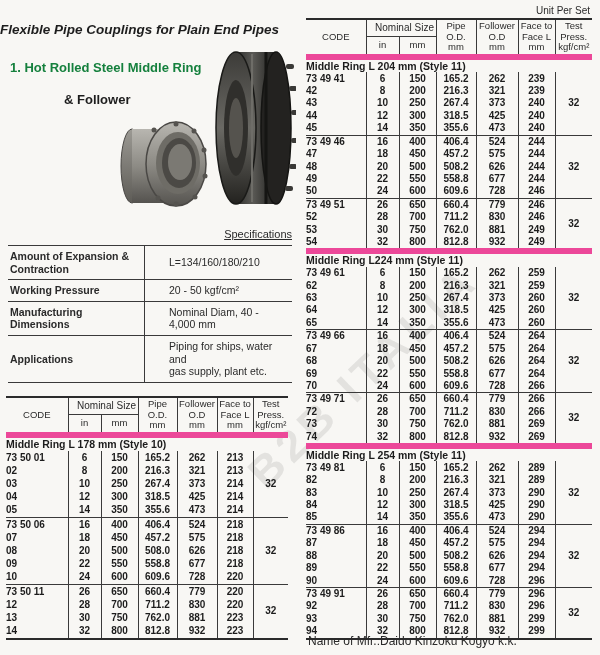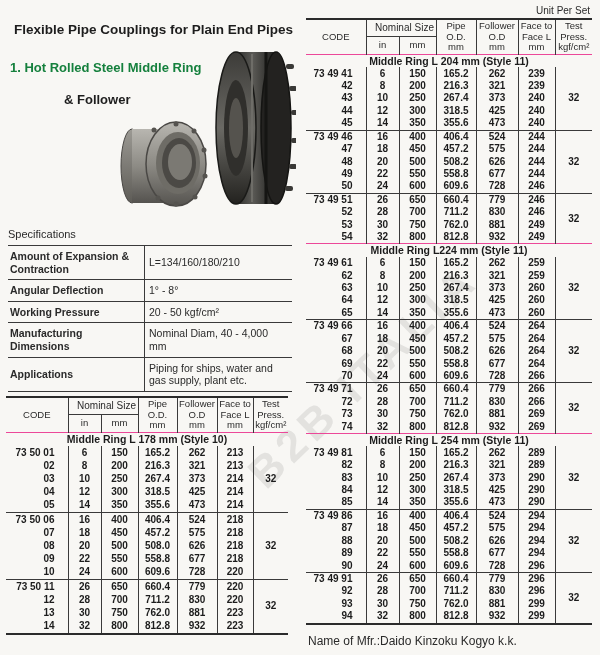--- a/index.html
+++ b/index.html
@@ -7,46 +7,46 @@
   .page{position:relative;width:600px;height:655px;background:#f8f7f4;overflow:hidden;color:#222;}
 
   
   .watermark{position:absolute;left:205px;top:330px;width:360px;transform:rotate(-44deg);
     transform-origin:center;font-size:44px;font-weight:bold;letter-spacing:6px;
     color:rgba(110,110,110,0.15);white-space:nowrap;z-index:0;}
 
   .content{position:absolute;inset:0;z-index:1;}
 
   
-  .title{position:absolute;left:14px;top:22px;width:290px;font-size:13.5px;font-weight:bold;color:#1d1d1d;}
+  .title{position:absolute;left:0;top:22px;width:290px;font-size:13.5px;font-weight:bold;font-style:italic;color:#1d1d1d;}
   .sub1{position:absolute;left:10px;top:60px;font-size:13px;font-weight:bold;color:#15803d;}
   .sub2{position:absolute;left:48px;top:92px;font-size:13px;font-weight:bold;color:#1d1d1d;margin-left:16px;}
   .photo-small{position:absolute;left:116px;top:118px;}
   .photo-large{position:absolute;left:212px;top:48px;}
-  .spec-heading{position:absolute;left:8px;top:228px;width:284px;text-align:left;font-size:11px;color:#2a2a2a;}
+  .spec-heading{position:absolute;left:8px;top:228px;width:284px;text-align:right;font-size:11px;color:#2a2a2a;text-decoration:underline;}
   .spec-table{position:absolute;left:8px;top:245px;width:284px;border-collapse:collapse;
     border-top:1.5px solid #3a3a3a;border-bottom:1.5px solid #3a3a3a;}
   .spec-table td{font-size:10.5px;line-height:1.2;color:#2a2a2a;padding:4px 4px 4px 2px;vertical-align:middle;border-top:1px solid #3a3a3a;}
   .spec-table tr:first-child td{border-top:none;}
   .spec-table td.lab{width:130px;border-right:1px solid #3a3a3a;font-weight:bold;}
-  .spec-table td.val{padding-left:4px;white-space:pre-line;}
+  .spec-table td.val{padding-left:24px;white-space:pre-line;}
 
   
   .dtable{border-collapse:collapse;table-layout:fixed;border-top:2px solid #2b2b2b;border-bottom:2px solid #2b2b2b;}
   .dtable thead{border-bottom:1.5px solid #2b2b2b;}
   .dtable th{font-size:9.5px;font-weight:normal;color:#2a2a2a;text-align:center;vertical-align:middle;
     padding:1px 0;line-height:1.12;white-space:pre-line;}
   .dtable th.bl{border-left:1px solid #3a3a3a;}
   .dtable th.h-nom{border-bottom:1px solid #3a3a3a;font-size:10px;height:14px;padding-left:7px;}
   .dtable td{font-size:10px;font-weight:bold;color:#1c1c1c;text-align:center;padding:0;line-height:1;vertical-align:middle;}
   #left-data-table td{height:13.2px;}
   #right-data-table td{height:12.45px;}
-  .dtable td.c0{text-align:right;padding-right:13px;}
+  .dtable td.c0{text-align:left;padding-right:13px;}
   .dtable td.cl{border-left:1px solid #3a3a3a;}
-  .dtable tr.section-row td{border-top:1px solid #ec4899;font-weight:bold;font-size:10.5px;text-align:center;}
+  .dtable tr.section-row td{border-top:6px solid #ec4899;font-weight:bold;font-size:10.5px;text-align:left;}
   .dtable tr.group-first td{border-top:1px solid #3a3a3a;}
 
   .left-dtable-wrap{position:absolute;left:6px;top:396px;}
   .unit-label{position:absolute;left:304px;top:5px;width:286px;text-align:right;font-size:10px;color:#2a2a2a;}
   .right-dtable-wrap{position:absolute;left:306px;top:18px;}
   .mfr-footer{position:absolute;left:308px;top:634px;font-size:12px;color:#2a2a2a;}
 </style>
 </head>
 <body>
 
@@ -120,24 +120,20 @@
 
     <div class="spec-heading">Specifications</div>
 
     <table class="spec-table">
       <tbody>
         <tr>
           <td class="lab">Amount of Expansion &amp; Contraction</td>
           <td class="val">L=134/160/180/210</td>
         </tr>
         <tr>
-          <td class="lab">Angular Deflection</td>
-          <td class="val">1° - 8°</td>
-        </tr>
-        <tr>
           <td class="lab">Working Pressure</td>
           <td class="val">20 - 50 kgf/cm²</td>
         </tr>
         <tr>
           <td class="lab">Manufacturing Dimensions</td>
           <td class="val">Nominal Diam, 40 - 4,000 mm</td>
         </tr>
         <tr>
           <td class="lab">Applications</td>
           <td class="val">Piping for ships, water and

